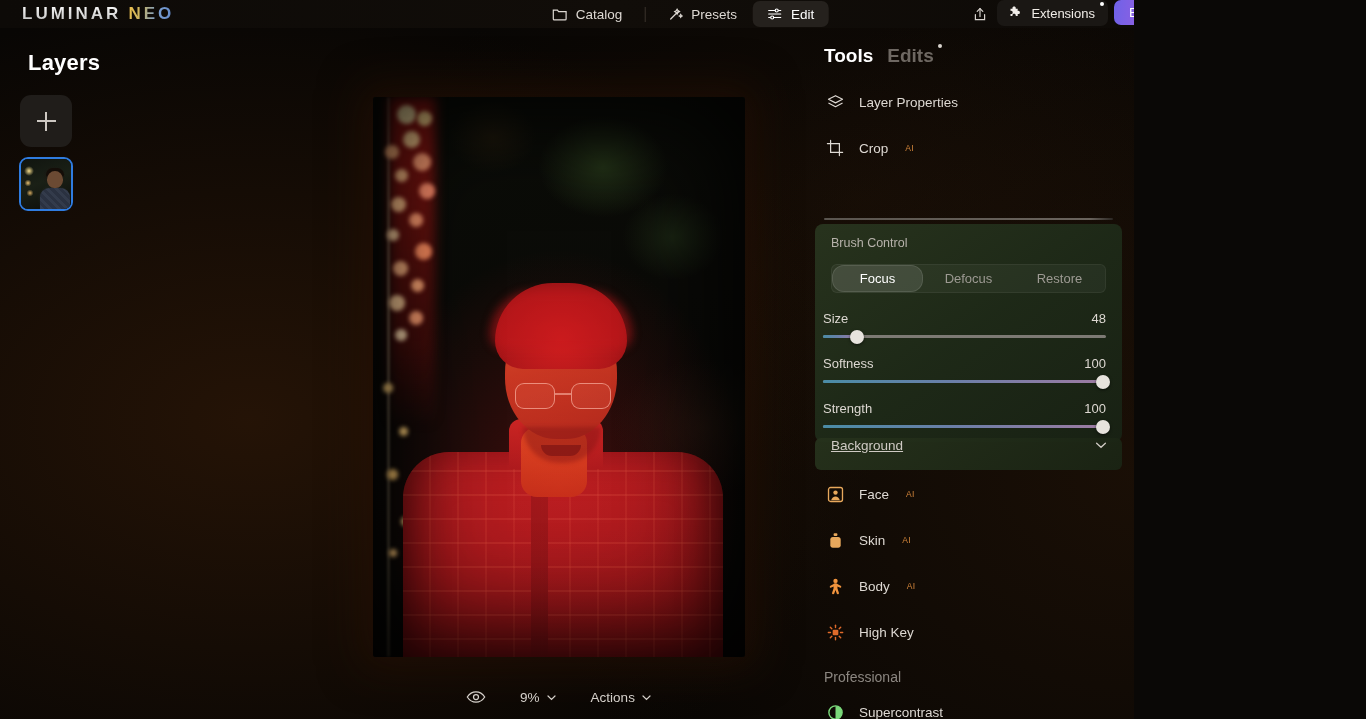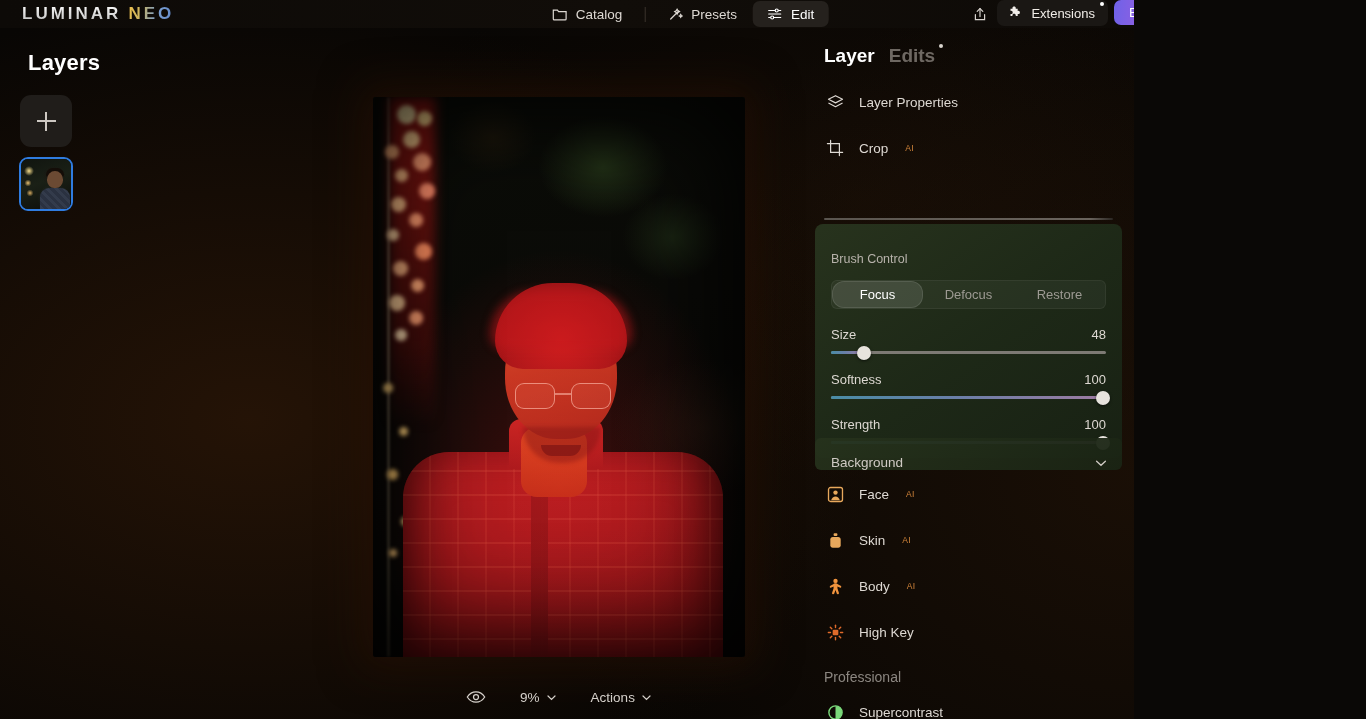--- a/index.html
+++ b/index.html
@@ -149,40 +149,40 @@
              font-size:13.5px; color:#ded9d3; cursor:default; }
   .toolrow .ic { width:22px; display:flex; align-items:center; justify-content:center; }
   .ai { font-size:8.5px; color:#d1843a; margin-left:4px; vertical-align:super; letter-spacing:.3px; }
 
   .scroll-line { position:absolute; left:21px; top:190px; width:289px; height:2px; border-radius:2px;
                  background:linear-gradient(90deg,#5a554f 0%, #6a645d 92%, #2a2622 100%); }
 
   .brush-panel { position:absolute; left:12px; top:196px; width:307px; border-radius:8px;
       background:linear-gradient(145deg, rgba(40,52,30,0.96) 0%, rgba(30,42,24,0.96) 50%, rgba(24,34,20,0.96) 100%);
       padding:12px 0 14px 0; }
-  .bp-title { font-size:12.5px; color:#b7b2ab; padding:0 0 0 16px;margin-top:16px; }
+  .bp-title { font-size:12.5px; color:#b7b2ab; padding:0 0 0 16px; }
   .seg { display:flex; margin:14px 16px 0 16px; border-radius:6px; background:rgba(255,255,255,0.045);
          border:1px solid rgba(255,255,255,0.055); overflow:hidden; }
   .seg div { flex:1; text-align:center; font-size:13px; padding:6px 0; color:#9d9a93; cursor:default; }
   .seg div.active { background:rgba(255,255,255,0.11); color:#fff; border-radius:12px;
                     box-shadow:inset 0 0 0 1px rgba(255,255,255,0.10); }
 
-  .sl { margin:18px 16px 0 16px; }
+  .sl { margin:18px 16px 0 8px; }
   .sl-top { display:flex; justify-content:space-between; font-size:13px; color:#ddd8d2; margin-bottom:9px; }
   .sl-val { color:#ddd8d2;text-align:right; }
   .track { position:relative; height:3px; border-radius:3px; background:#7d7a74; }
   .fill { position:absolute; left:0; top:0; height:3px; border-radius:3px;
           background:linear-gradient(90deg,#4a8ca6 0%, #6a7fa8 45%, #9e7ba2 100%); }
   .knob { position:absolute; top:-5.5px; width:14px; height:14px; border-radius:50%;
           background:#e7e3dd; box-shadow:0 1px 3px rgba(0,0,0,.6); }
 
   .bg-row { position:absolute; left:12px; top:410px; width:307px; height:32px; border-radius:6px;
       background:linear-gradient(145deg, rgba(38,50,28,0.95), rgba(26,36,20,0.95));
-      display:flex; align-items:flex-end; justify-content:space-between; padding:0 14px 0 16px;
-      font-size:13.5px; color:#cfcac4; cursor:default; }
+      display:flex; align-items:flex-start; justify-content:space-between; padding:0 14px 0 16px;
+      font-size:13.5px; color:#cfcac4; cursor:default;text-decoration:underline; }
 
   .section-head { padding:14px 0 4px 21px; font-size:14px; color:#8b8680; font-weight:400; }
   svg { display:block; }
 </style>
 </head>
 <body>
 
 <div id="app">
 
   <div class="titlebar">
@@ -353,21 +353,21 @@
             <path d="M2 4l3.5 3.4L9 4"></path>
           </svg>
       </span>
     </div>
   </div>
 
   <div class="right">
 
     <div class="tabs">
       <div class="tab active">
-        <span>Layer</span>
+        <span>Tools</span>
       </div>
       <div class="tab">
         <span>Edits</span>
         <span class="dot"></span>
       </div>
     </div>
 
     <div style="height:12px"></div>
 
     <div class="toolrow">

